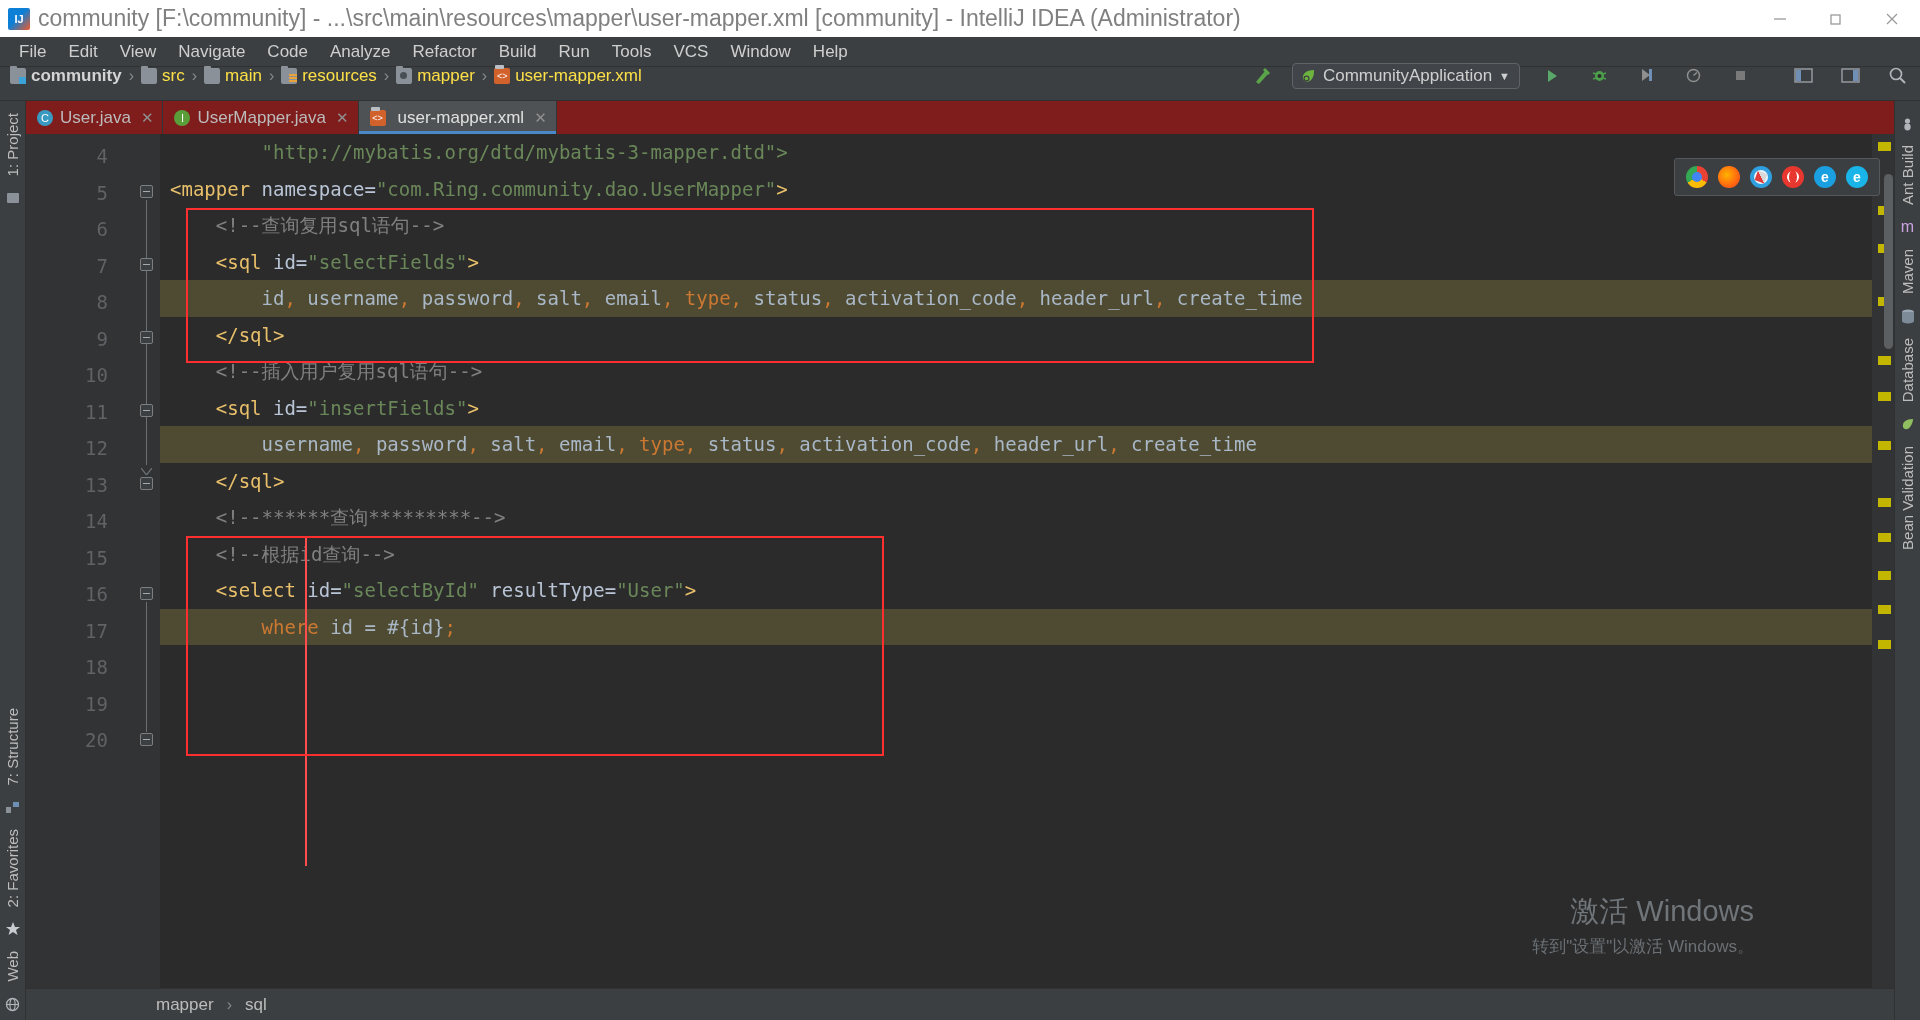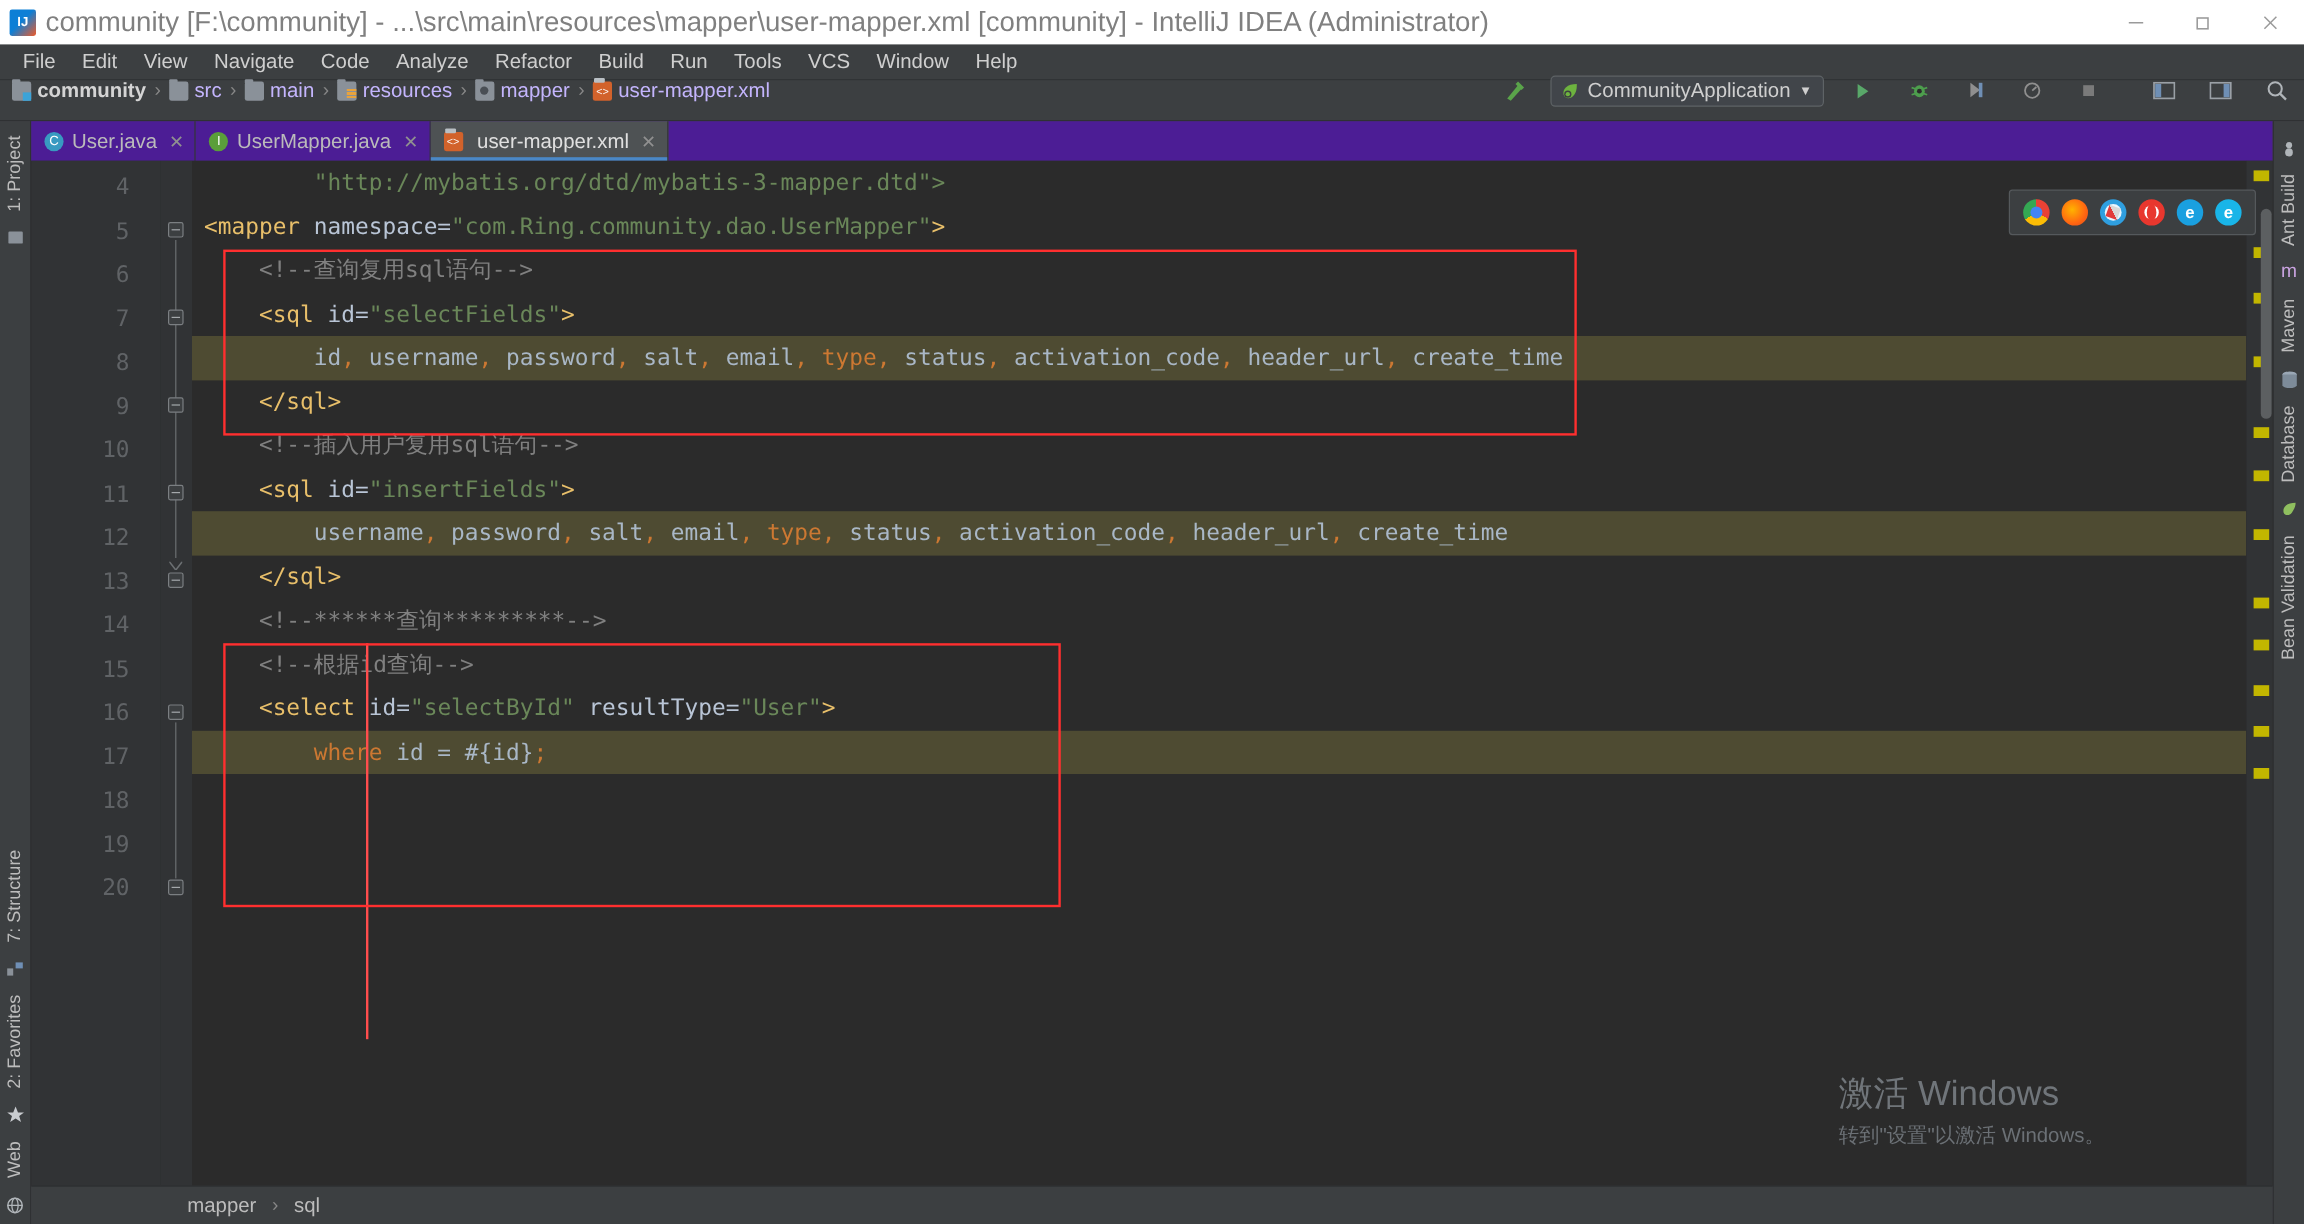--- a/index.html
+++ b/index.html
@@ -42,21 +42,21 @@
   .menu-item{
     padding:3px 11px; color:#cfcfcf; font-size:17px; white-space:nowrap;
   }
 
   
   .navbar{
     height:34px; background:#3c3f41; display:flex; align-items:center;
     padding:0 8px 16px 10px; border-bottom:1px solid #2f3133;
   }
   .crumbs{ display:flex; align-items:center; gap:0; }
-  .crumb{ display:flex; align-items:center; color:#c4b5fd; font-size:17px; white-space:nowrap;}
+  .crumb{ display:flex; align-items:center; color:#fde047; font-size:17px; white-space:nowrap;}
   .crumb.bold{ font-weight:bold; color:#d4d4d4; }
   .crumb-sep{ color:#888; margin:0 7px; font-size:16px; }
   .ci{ width:16px; height:16px; margin-right:5px; flex:0 0 16px; position:relative; display:inline-block;}
   .ci-folder{ background:#8a9199; border-radius:2px 2px 2px 2px; }
   .ci-folder::before{content:"";position:absolute;left:0;top:-2px;width:7px;height:4px;background:#8a9199;border-radius:1px;}
   .ci-module::after{content:"";position:absolute;right:0;bottom:0;width:7px;height:7px;background:#3ca3d8;}
   .ci-res::after{content:"";position:absolute;right:0;bottom:1px;width:8px;height:9px;
     background:repeating-linear-gradient(to bottom,#e8a33d 0 2px,#8a9199 2px 3px);}
   .ci-mapperf::after{content:"";position:absolute;left:4px;top:4px;width:7px;height:7px;border-radius:50%;background:#4a4f55;}
   .ci-xml{ background:#d2622b; border-radius:2px; }
@@ -86,21 +86,21 @@
   .vlabel{
     writing-mode:vertical-rl; transform:rotate(180deg);
     color:#bdbdbd; font-size:15px; white-space:nowrap; padding:6px 0;
   }
   .vicon{ width:18px;height:18px;margin:7px 0; display:flex;align-items:center;justify-content:center;}
 
   
   .center{ flex:1; display:flex; flex-direction:column; min-width:0; }
 
   
-  .tabbar{ height:33px; background:#4c1d95; display:flex; align-items:stretch; }
+  .tabbar{ height:33px; background:#7f1d1d; display:flex; align-items:stretch; }
   .tab{
     display:flex; align-items:center; gap:7px; padding:0 9px 0 11px;
     font-size:17px; color:#bbbbbb; border-right:1px solid #323537; position:relative;
   }
   .tab.active{ background:#4e5254; color:#e0e0e0; }
   .tab.active::after{ content:""; position:absolute; left:0; right:0; bottom:0; height:3px; background:#4a88c7; }
   .tab-ico{ width:16px;height:16px;flex:0 0 16px; position:relative; }
   .ti-class{ border-radius:50%; background:#389ac1; }
   .ti-class::after{content:"C";position:absolute;inset:0;color:#fff;font-size:11px;display:flex;align-items:center;justify-content:center;}
   .ti-iface{ border-radius:50%; background:#5a9e3a; }
@@ -167,21 +167,21 @@
   .scrollthumb{ position:absolute; right:1px; width:9px; border-radius:5px; background:#5c5f61; }
 
   
   .editor-crumb{
     height:32px; background:#3c3f41; display:flex; align-items:center;
     padding-left:130px; gap:6px; font-size:17px; color:#bcbcbc; border-top:1px solid #2f3133;
   }
 
   
   .watermark{
-    position:absolute; right:140px; bottom:30px; text-align:left; z-index:7;
+    position:absolute; right:140px; bottom:30px; text-align:right; z-index:7;
     color:#6f7376; pointer-events:none;
   }
   .wm1{ font-size:29px; color:#70757a; }
   .wm2{ font-size:17px; color:#6b7075; margin-top:3px;}
 </style>
 </head>
 <body>
 
 <div class="titlebar">
   <div class="title-ico"></div>

